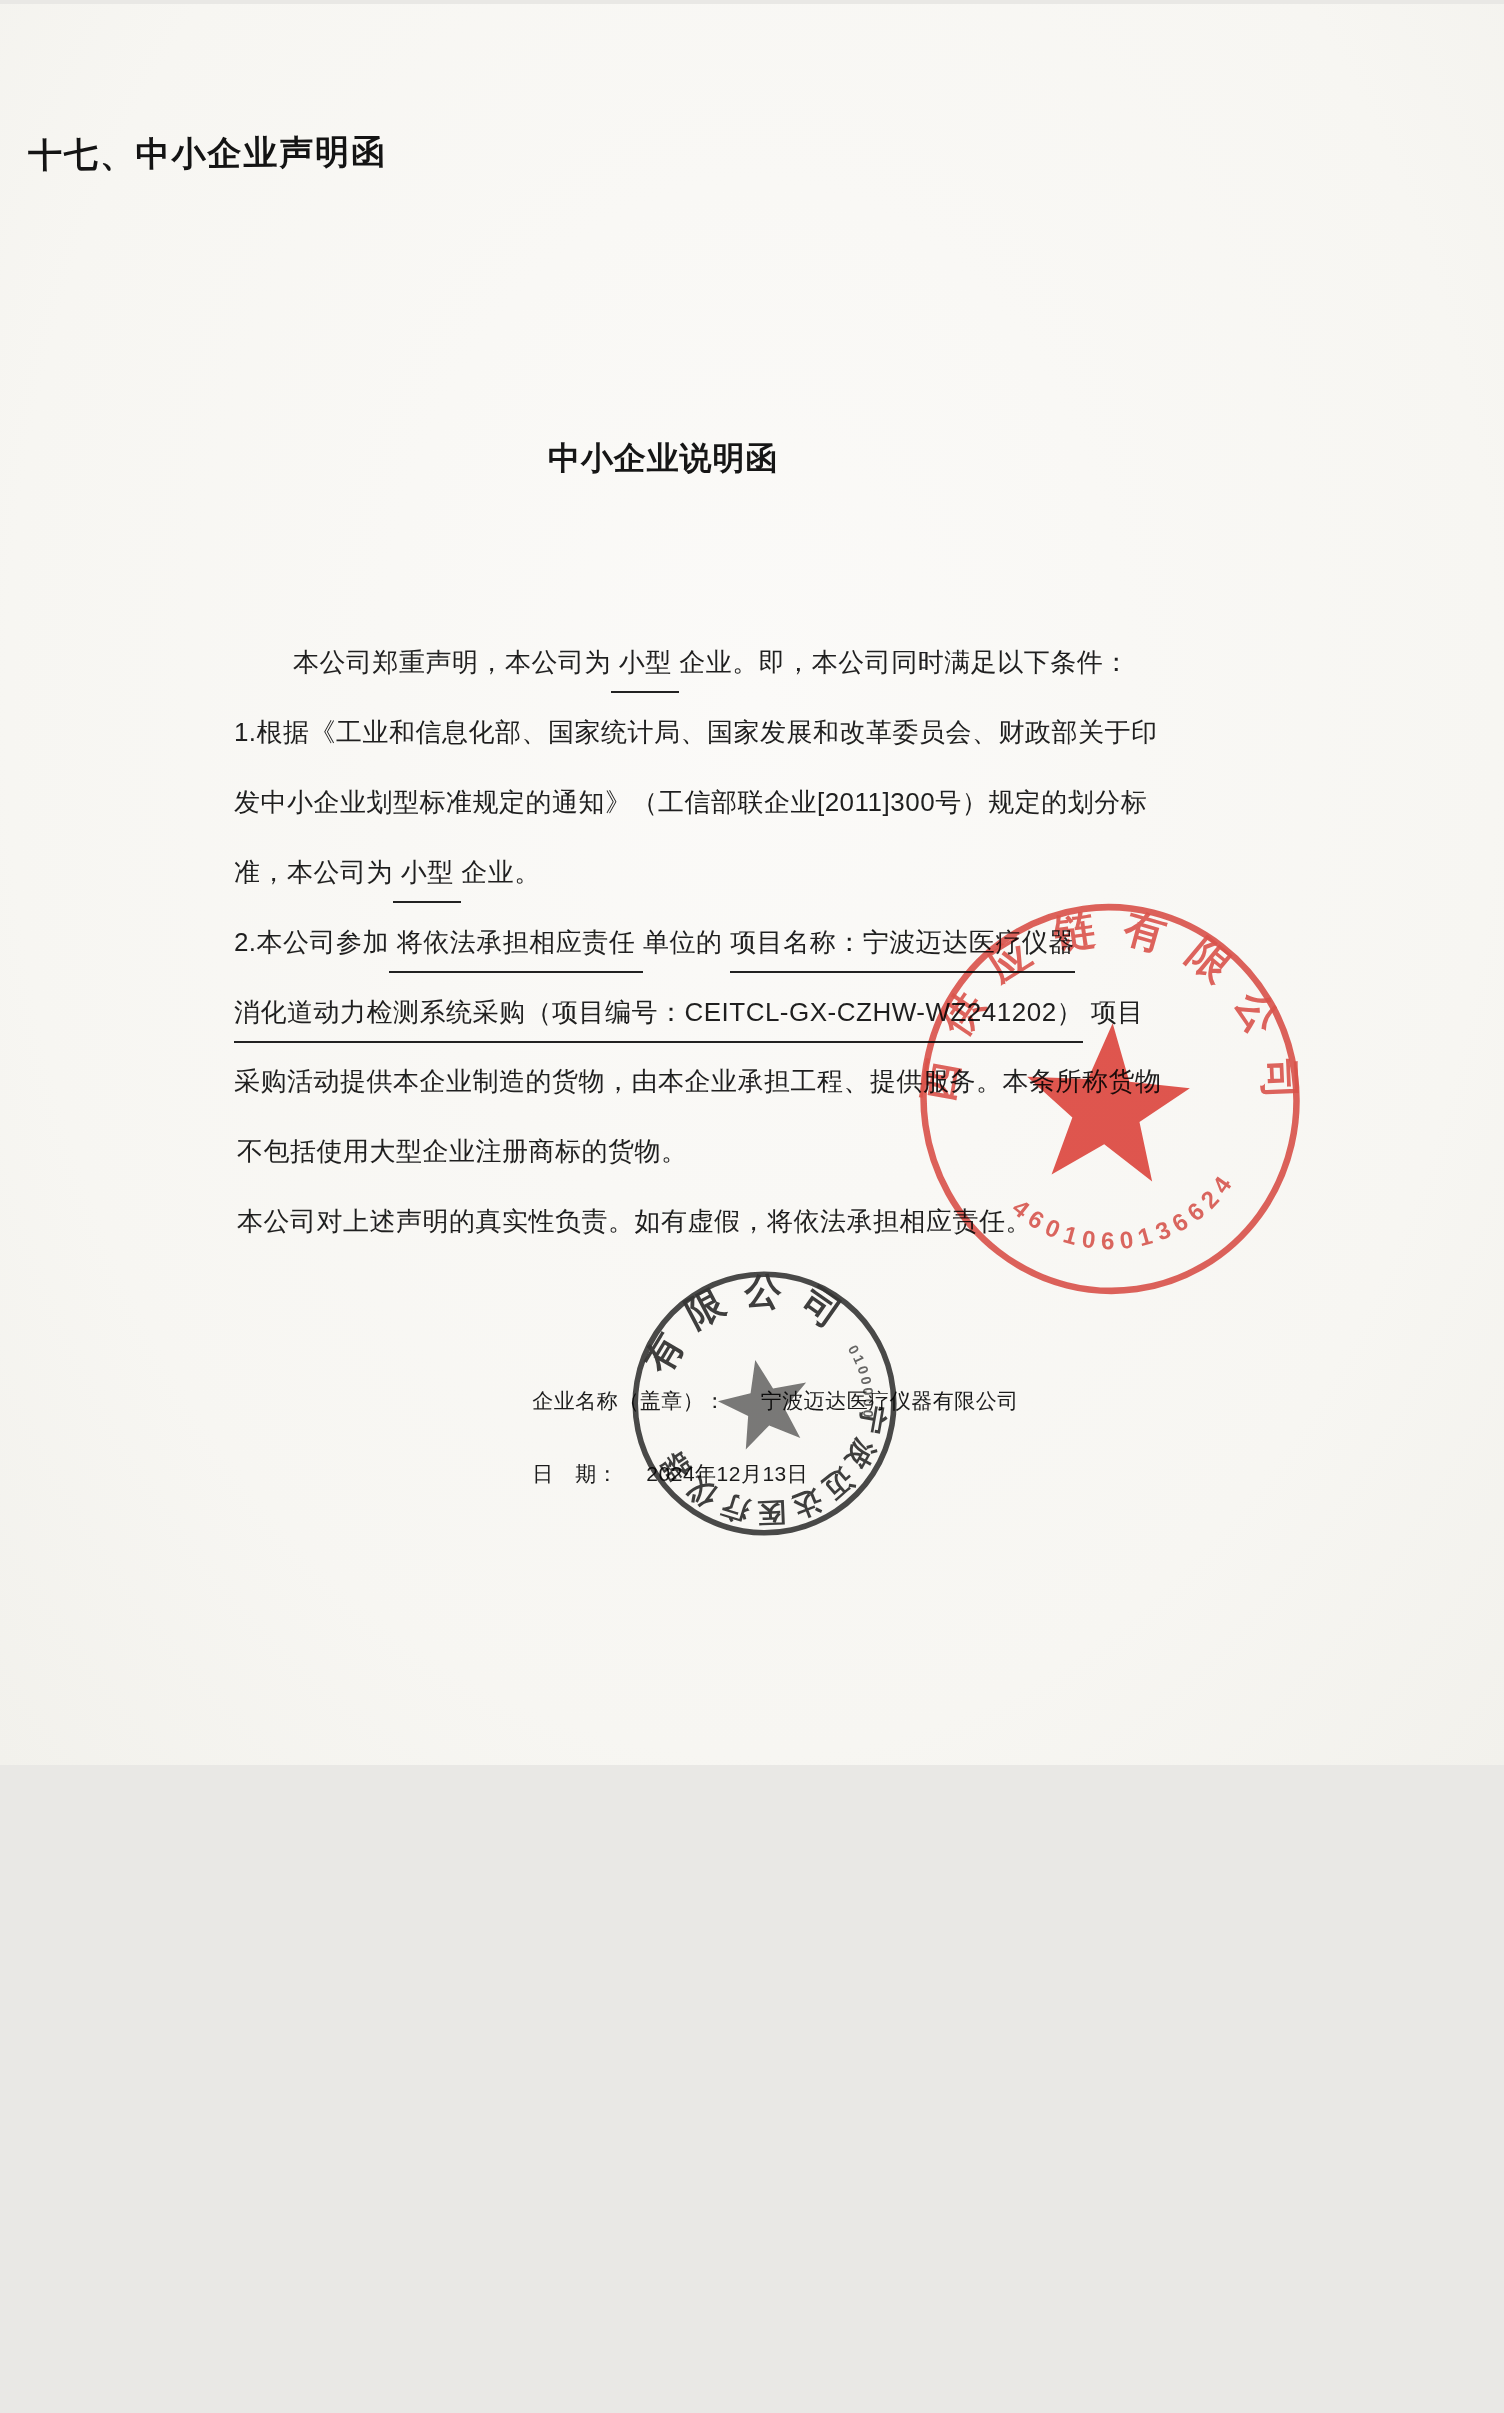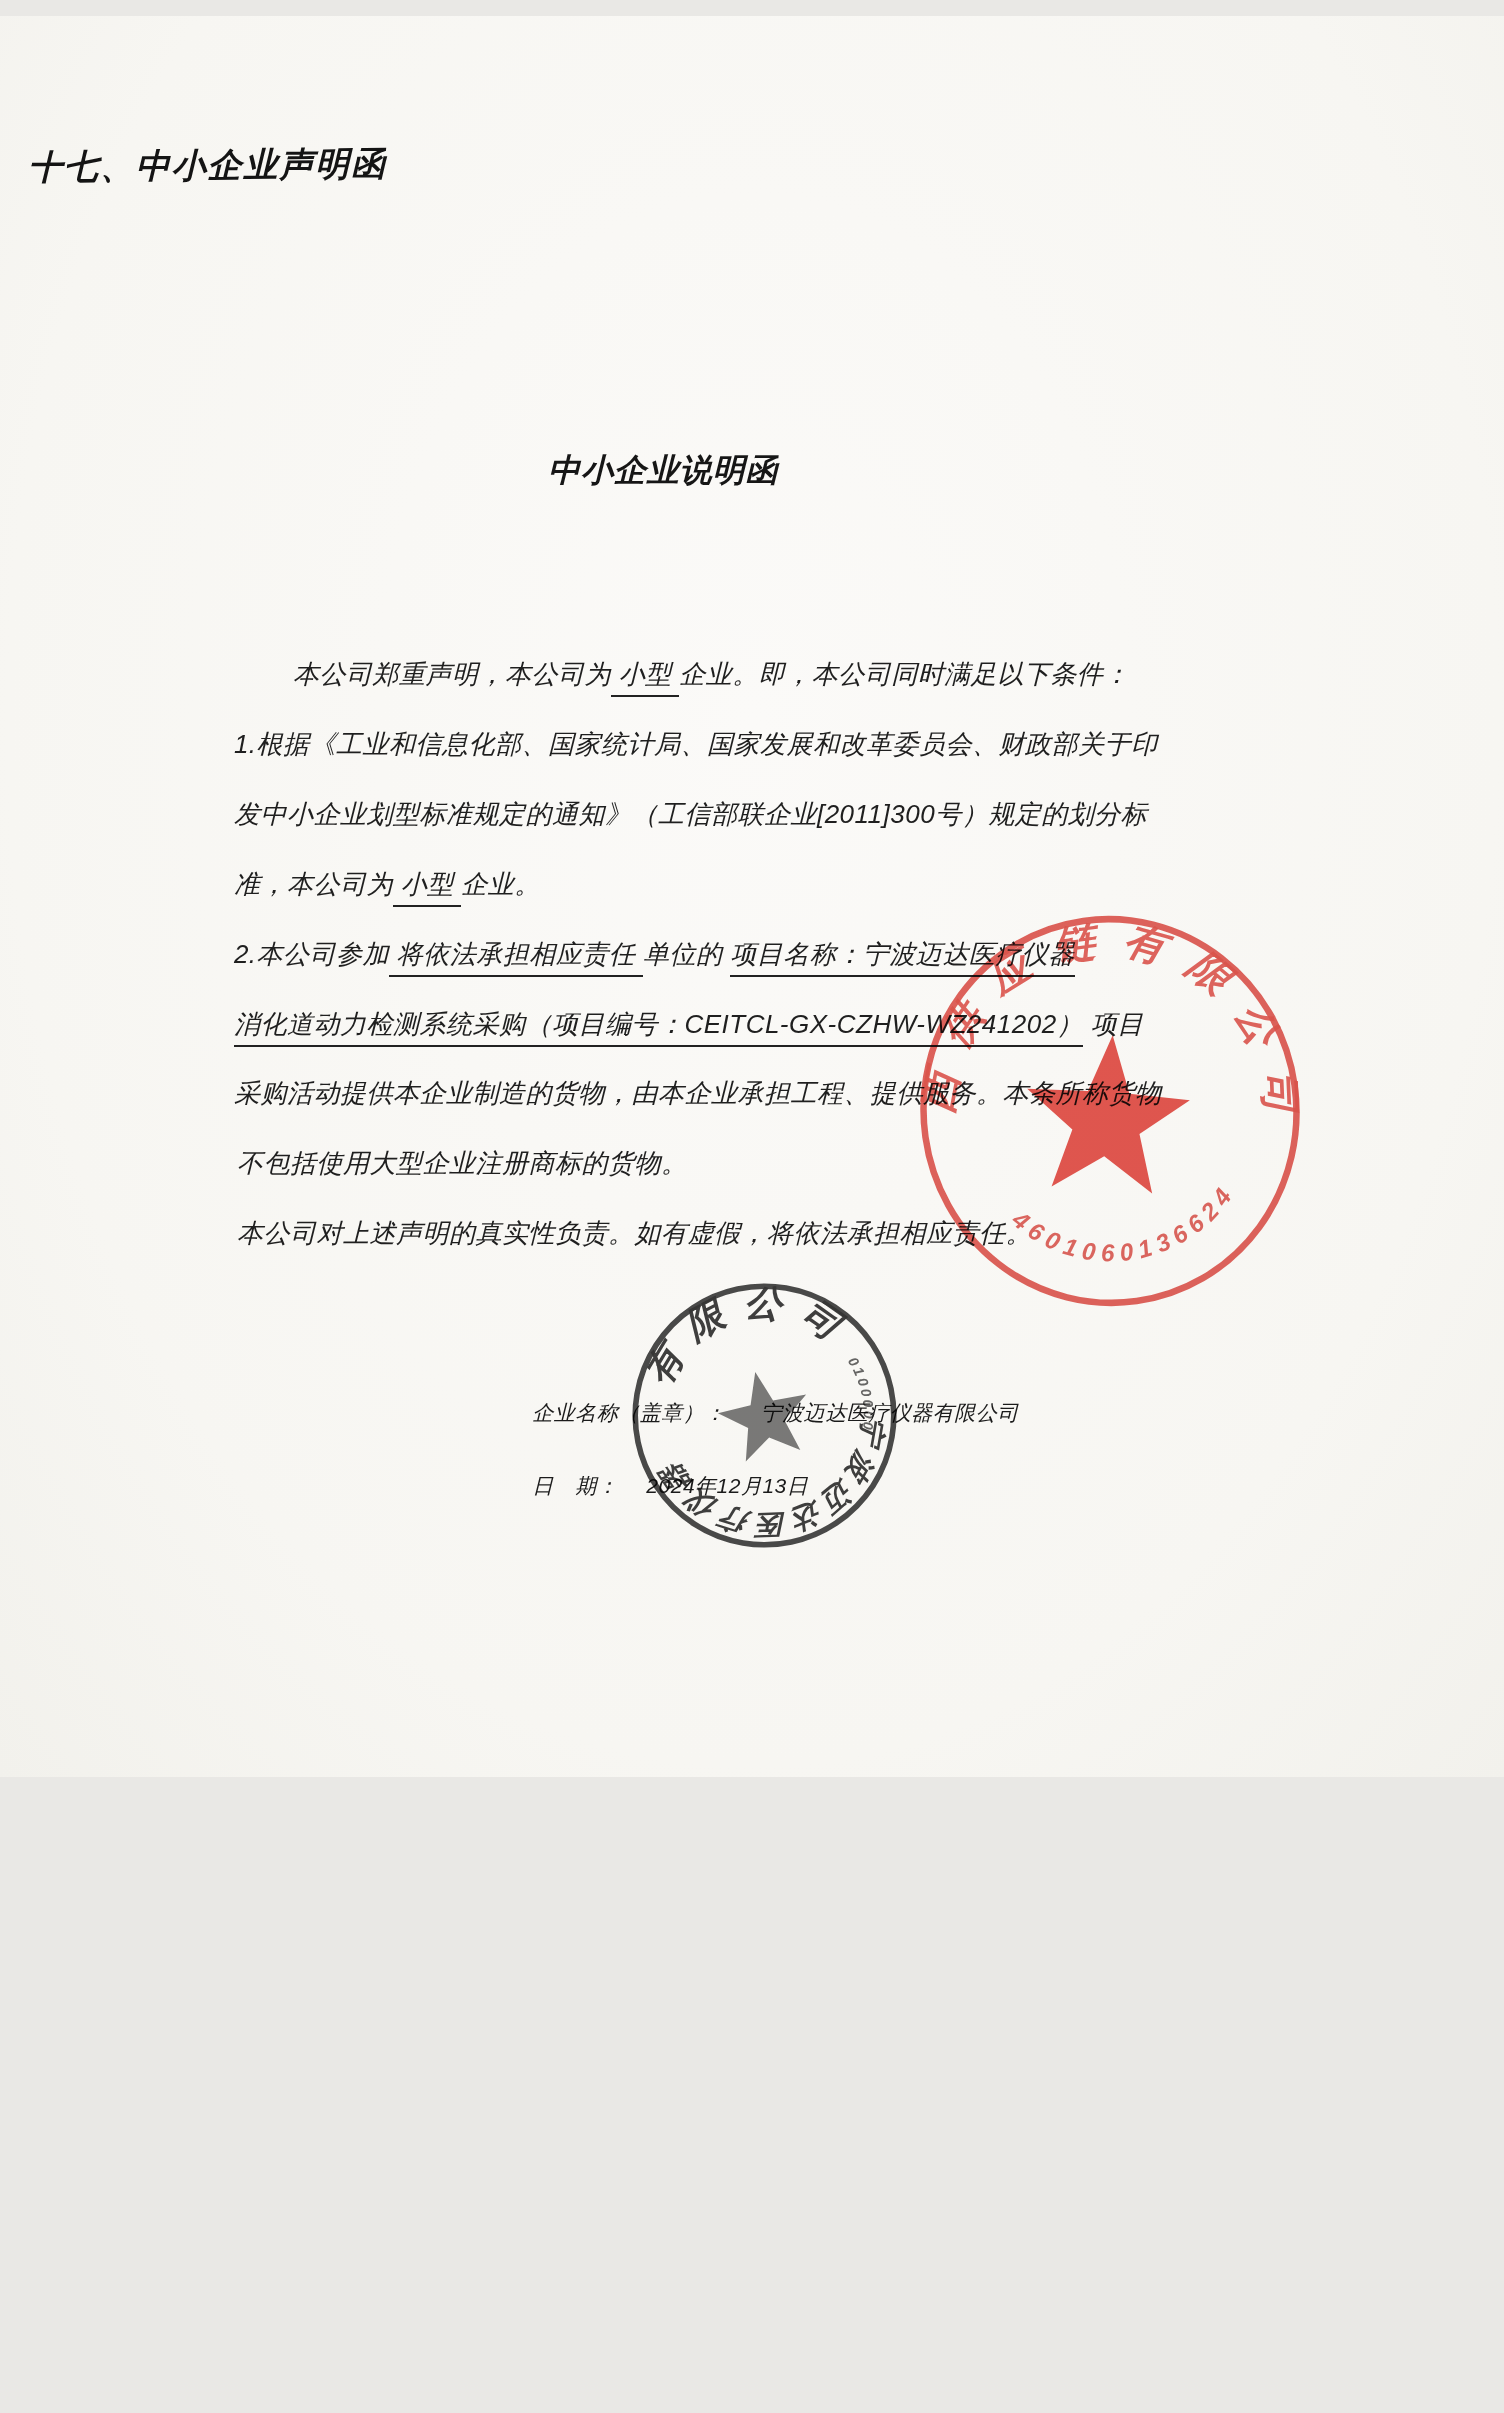--- a/index.html
+++ b/index.html
@@ -1,36 +1,35 @@
 <!DOCTYPE html>
 <html style="font-size:15px"><head>
 <meta charset="utf-8">
 <style>
   html,body{margin:0;padding:0;background:#e9e8e5;}
   .page{
     position:relative;
     width:1505px;height:1761px;
-    margin:16px auto;
+    margin:4px auto;
     background:#f8f7f4;
     background-image:radial-gradient(ellipse at 50% 40%, #fbfaf8 0%, #f7f6f2 70%, #f2f1ec 100%);
     font-family:"Liberation Sans", sans-serif;
     color:#1f1f1f;
     overflow:hidden;
-    font-style:italic;
   }
   .line{
     position:absolute;
     font-size:26px;
     line-height:37px;
     white-space:pre;
     letter-spacing:0.5px;
     color:#1f1f1f;
   }
   .seg{white-space:pre;}
-  .u{border-bottom:2.8px solid #222;padding-bottom:6px;}
+  .u{border-bottom:2.8px solid #222;padding-bottom:14px;}
   .section-heading{
     position:absolute;left:28px;top:127px;
     font-size:34px;font-weight:bold;letter-spacing:1.9px;
     color:#141414;
     transform:rotate(-0.6deg);
   }
   .doc-title{
     position:absolute;left:548px;top:433px;
     font-size:32px;font-weight:bold;letter-spacing:0.9px;
     color:#161616;

